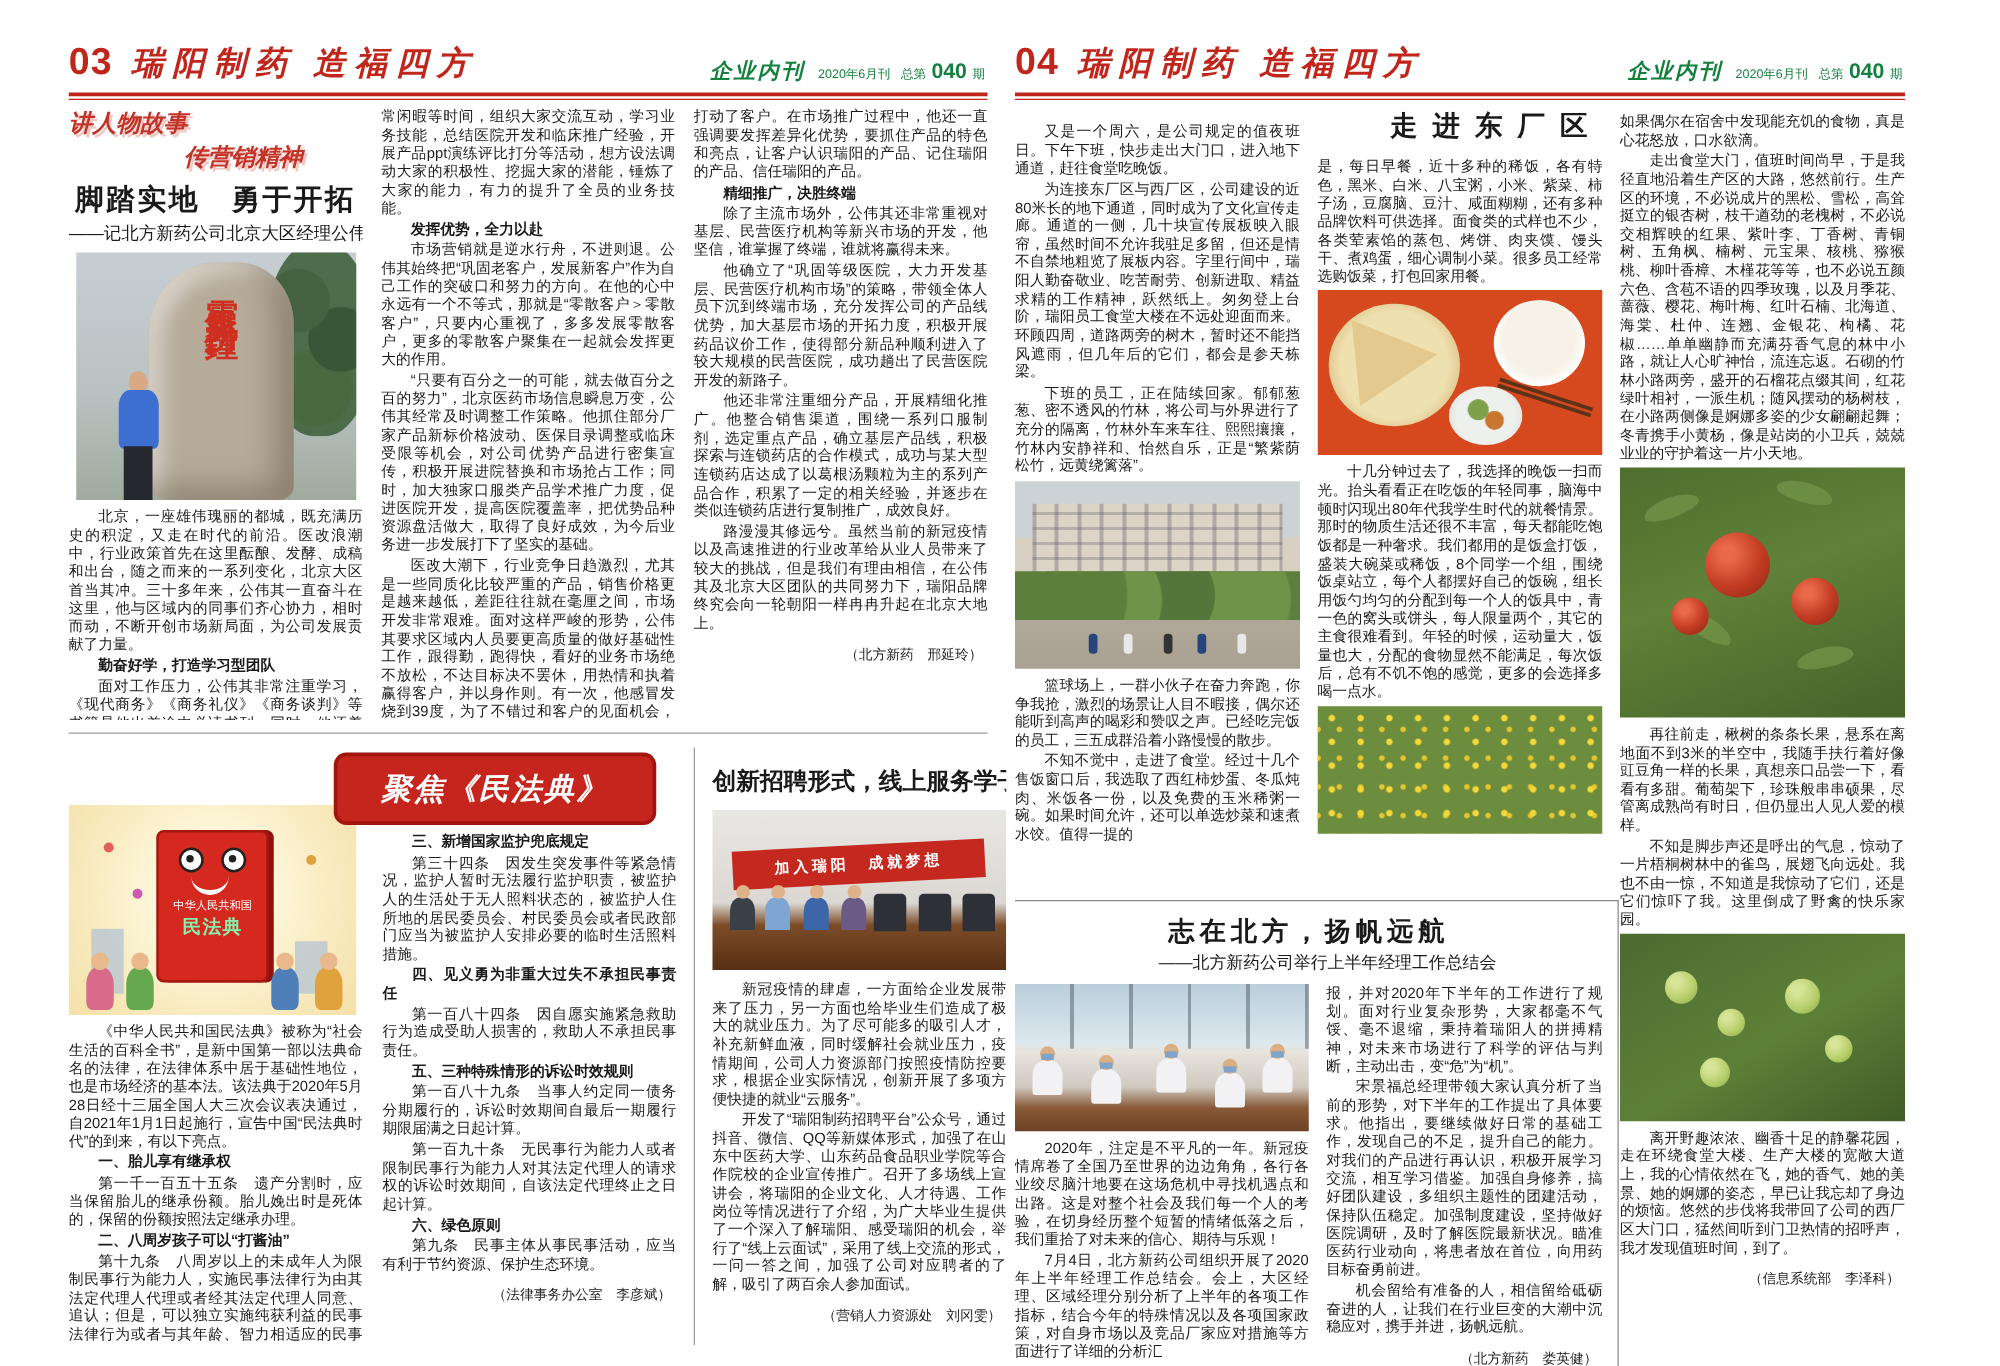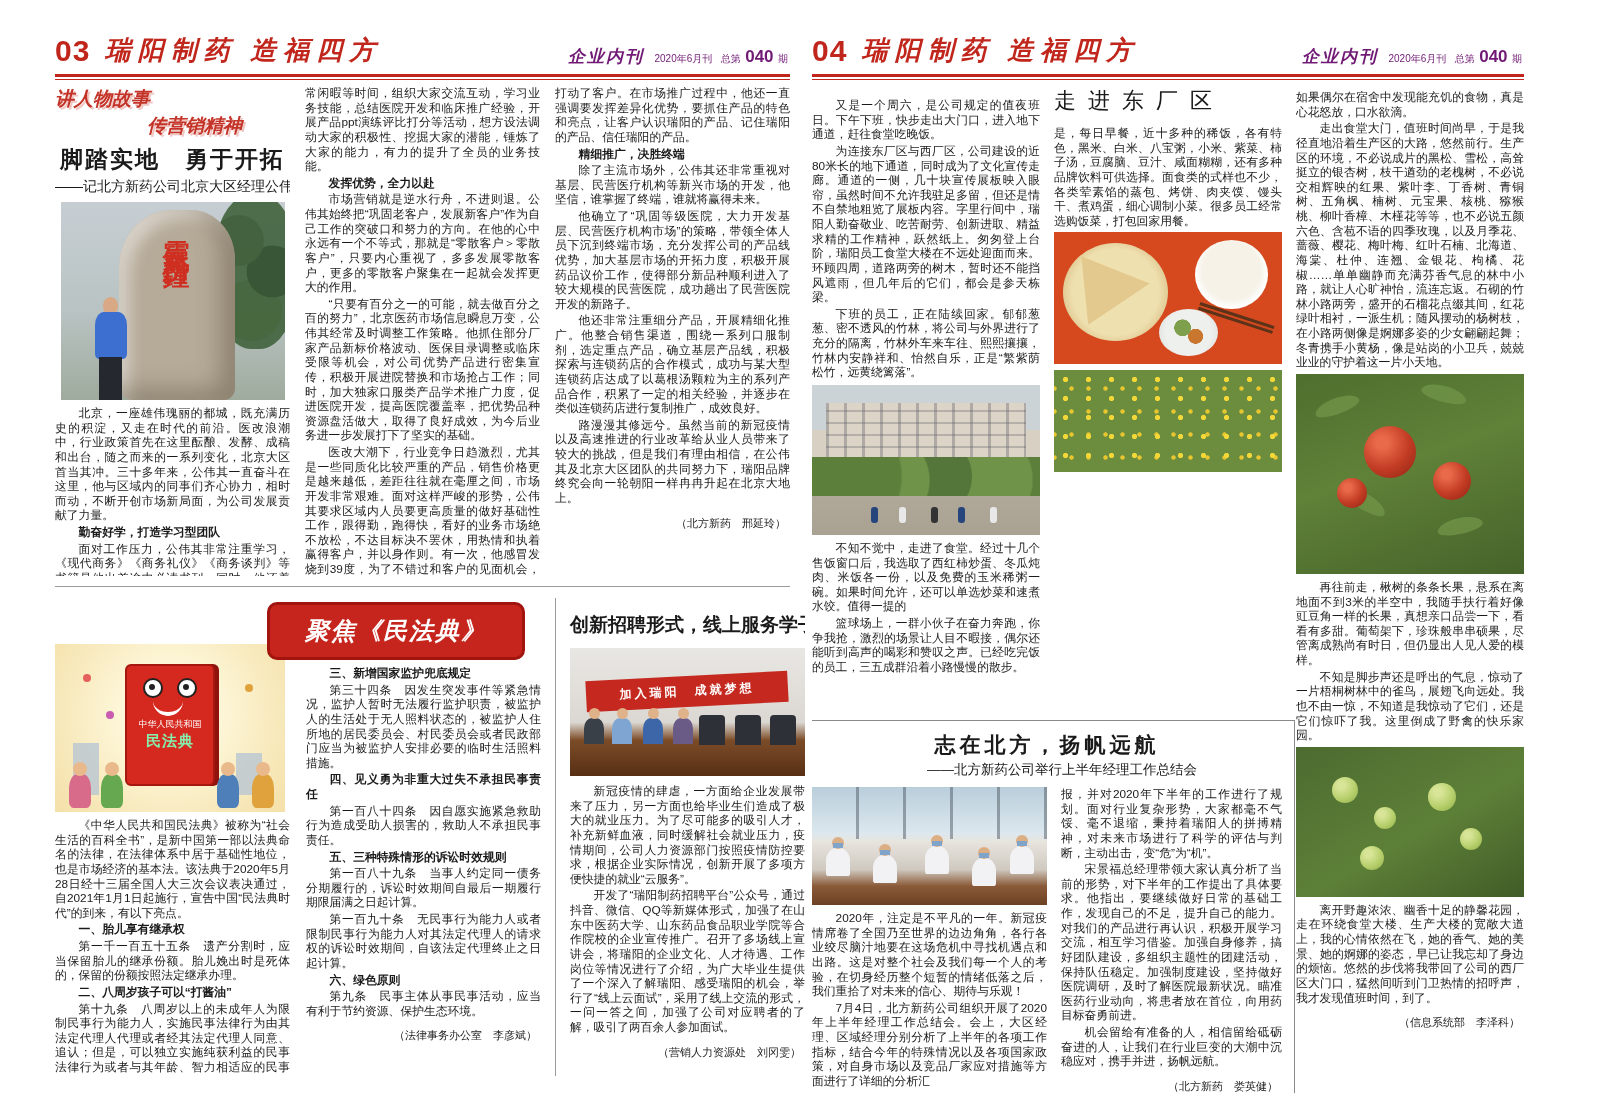--- a/index.html
+++ b/index.html
@@ -8,21 +8,21 @@
   .page{position:absolute;top:26px;height:1050px;}
   #p3{left:55px;width:735px;}
   #p4{left:812px;width:712px;}
 
   
   .masthead{position:absolute;left:0;top:0;width:100%;height:54px;}
   .mh-left{position:absolute;left:0;bottom:12px;white-space:nowrap;}
   .pageno{font-size:30px;font-weight:bold;color:#c0261b;letter-spacing:1px;vertical-align:middle;}
   .mscript{font-family:Liberation Serif, serif;font-style:italic;font-weight:bold;
            font-size:26px;color:#c0261b;letter-spacing:7px;margin-left:10px;vertical-align:middle;}
-  .mh-right{position:absolute;right:2px;bottom:12px;color:#701a75;white-space:nowrap;}
+  .mh-right{position:absolute;right:2px;bottom:12px;color:#15803d;white-space:nowrap;}
   .iscript{font-family:"DejaVu Serif",serif;font-style:italic;font-weight:bold;font-size:17px;letter-spacing:2px;}
   .idate{font-size:10px;margin-left:6px;}
   .ipre{font-size:10px;margin-left:4px;}
   .ino{font-size:17px;font-weight:bold;}
   .isuf{font-size:10px;}
   .rule{position:absolute;left:0;bottom:0;width:100%;}
   .rule .r1{height:3px;background:#c0261b;}
   .rule .r2{height:1px;background:#c0261b;margin-top:2px;}
 
   
@@ -89,21 +89,21 @@
     display:flex;align-items:center;justify-content:center;color:#fff;font-weight:bold;font-size:12px;letter-spacing:3px;}
   .rc-chair{position:absolute;top:52%;width:26px;height:30px;background:#2d3137;border-radius:4px 4px 0 0;}
   .rc-person{position:absolute;top:55%;width:20px;height:26px;border-radius:40% 40% 0 0;}
   .rc-person b{position:absolute;left:5px;top:-10px;width:11px;height:11px;background:#dfb28a;border-radius:50%;display:block;}
 
   
   .art4{position:absolute;left:0;top:60px;width:712px;height:990px;}
   .e-col1{position:absolute;left:0;top:12px;width:228px;height:600px;overflow:hidden;}
   .e-col2{position:absolute;left:242px;top:0;width:228px;height:612px;overflow:hidden;}
   .e-col3{position:absolute;left:484px;top:4px;width:228px;height:986px;overflow:hidden;}
-  .etitle{font-size:22px;font-weight:normal;text-align:left;letter-spacing:12px;margin:0 0 10px 0;}
+  .etitle{font-size:22px;font-weight:bold;text-align:right;letter-spacing:12px;margin:0 0 10px 0;}
   .ph-ball{width:228px;height:150px;margin:5px 0 6px 0;background:linear-gradient(#ccd3d7 0%,#ccd3d7 30%,#d9d0c4 30%,#d9d0c4 58%,#b4ad9e 58%,#a9a293 100%);}
   .bb-bldg{position:absolute;left:6%;top:12%;width:88%;height:46%;background:#ddd4c8;
     background-image:repeating-linear-gradient(90deg,rgba(90,90,100,.35) 0 3px,transparent 3px 18px),repeating-linear-gradient(0deg,rgba(90,90,100,.3) 0 2px,transparent 2px 12px);}
   .bb-trees{position:absolute;left:0;top:48%;width:100%;height:26%;
     background:radial-gradient(circle at 10% 50%,#5d7f3c 32%,transparent 33%),radial-gradient(circle at 30% 60%,#6f9348 30%,transparent 31%),radial-gradient(circle at 52% 50%,#55763a 34%,transparent 35%),radial-gradient(circle at 74% 58%,#6f9348 30%,transparent 31%),radial-gradient(circle at 92% 50%,#5d7f3c 32%,transparent 33%);}
   .bb-player{position:absolute;bottom:8%;width:7px;height:16px;border-radius:3px;}
   .ph-food{width:228px;height:132px;margin:4px 0 6px 0;background:#d6491f;}
   .fd-pan1{position:absolute;left:4%;top:8%;width:46%;height:74%;background:radial-gradient(circle at 50% 50%,#efe0b0 60%,#dcc38a 78%,#c8ab72 100%);border-radius:50%;}
   .fd-wedge{position:absolute;left:12%;top:18%;width:30%;height:52%;background:#e4c98e;clip-path:polygon(0 0,100% 40%,10% 100%);}
   .fd-bowl{position:absolute;right:6%;top:6%;width:32%;height:52%;background:radial-gradient(circle at 50% 45%,#f6f2e8 55%,#ffffff 70%,#d9d4c8 100%);border-radius:50%;}
@@ -307,34 +307,35 @@
         <p class="b">下班的员工，正在陆续回家。郁郁葱葱、密不透风的竹林，将公司与外界进行了充分的隔离，竹林外车来车往、熙熙攘攘，竹林内安静祥和、怡然自乐，正是“繁紫荫松竹，远黄绕篱落”。</p>
         <div class="photo ph-ball">
           <div class="bb-bldg"></div>
           <div class="bb-trees"></div>
           <div class="bb-player" style="left:26%;background:#27457d;"></div>
           <div class="bb-player" style="left:38%;background:#e8e8e8;"></div>
           <div class="bb-player" style="left:52%;background:#333;"></div>
           <div class="bb-player" style="left:64%;background:#27457d;"></div>
           <div class="bb-player" style="left:78%;background:#e8e8e8;"></div>
         </div>
+        <p class="b">篮球场上，一群小伙子在奋力奔跑，你争我抢，激烈的场景让人目不暇接，偶尔还能听到高声的喝彩和赞叹之声。已经吃完饭的员工，三五成群沿着小路慢慢的散步。</p>
         <p class="b">不知不觉中，走进了食堂。经过十几个售饭窗口后，我选取了西红柿炒蛋、冬瓜炖肉、米饭各一份，以及免费的玉米稀粥一碗。如果时间允许，还可以单选炒菜和速煮水饺。值得一提的</p>
-        <p class="b">篮球场上，一群小伙子在奋力奔跑，你争我抢，激烈的场景让人目不暇接，偶尔还能听到高声的喝彩和赞叹之声。已经吃完饭的员工，三五成群沿着小路慢慢的散步。</p>
       </div>
 
       <div class="e-col2 col">
         <h2 class="etitle">走进东厂区</h2>
         <p class="b cont">是，每日早餐，近十多种的稀饭，各有特色，黑米、白米、八宝粥，小米、紫菜、柿子汤，豆腐脑、豆汁、咸面糊糊，还有多种品牌饮料可供选择。面食类的式样也不少，各类荤素馅的蒸包、烤饼、肉夹馍、馒头干、煮鸡蛋，细心调制小菜。很多员工经常选购饭菜，打包回家用餐。</p>
         <div class="photo ph-food">
           <div class="fd-pan1"></div>
           <div class="fd-wedge"></div>
           <div class="fd-bowl"></div>
           <div class="fd-salad"></div>
           <div class="fd-sticks"></div>
         </div>
+        <p class="b">十几分钟过去了，我选择的晚饭一扫而光。抬头看看正在吃饭的年轻同事，脑海中顿时闪现出80年代我学生时代的就餐情景。那时的物质生活还很不丰富，每天都能吃饱饭都是一种奢求。我们都用的是饭盒打饭，盛装大碗菜或稀饭，8个同学一个组，围绕饭桌站立，每个人都摆好自己的饭碗，组长用饭勺均匀的分配到每一个人的饭具中，青一色的窝头或饼头，每人限量两个，其它的主食很难看到。年轻的时候，运动量大，饭量也大，分配的食物显然不能满足，每次饭后，总有不饥不饱的感觉，更多的会选择多喝一点水。</p>
         <div class="photo ph-flower"></div>
       </div>
 
       <div class="e-col3 col">
         <p class="b cont">如果偶尔在宿舍中发现能充饥的食物，真是心花怒放，口水欲滴。</p>
         <p class="b">走出食堂大门，值班时间尚早，于是我径直地沿着生产区的大路，悠然前行。生产区的环境，不必说成片的黑松、雪松，高耸挺立的银杏树，枝干遒劲的老槐树，不必说交相辉映的红果、紫叶李、丁香树、青铜树、五角枫、楠树、元宝果、核桃、猕猴桃、柳叶香樟、木槿花等等，也不必说五颜六色、含苞不语的四季玫瑰，以及月季花、蔷薇、樱花、梅叶梅、红叶石楠、北海道、海棠、杜仲、连翘、金银花、枸橘、花椒……单单幽静而充满芬香气息的林中小路，就让人心旷神怡，流连忘返。石砌的竹林小路两旁，盛开的石榴花点缀其间，红花绿叶相衬，一派生机；随风摆动的杨树枝，在小路两侧像是婀娜多姿的少女翩翩起舞；冬青携手小黄杨，像是站岗的小卫兵，兢兢业业的守护着这一片小天地。</p>
         <div class="photo ph-pome">
           <div class="pm-leaf" style="left:8%;top:12%;transform:rotate(-20deg);"></div>
           <div class="pm-leaf" style="left:55%;top:6%;transform:rotate(15deg);"></div>
           <div class="pm-leaf" style="left:20%;top:60%;transform:rotate(30deg);"></div>

